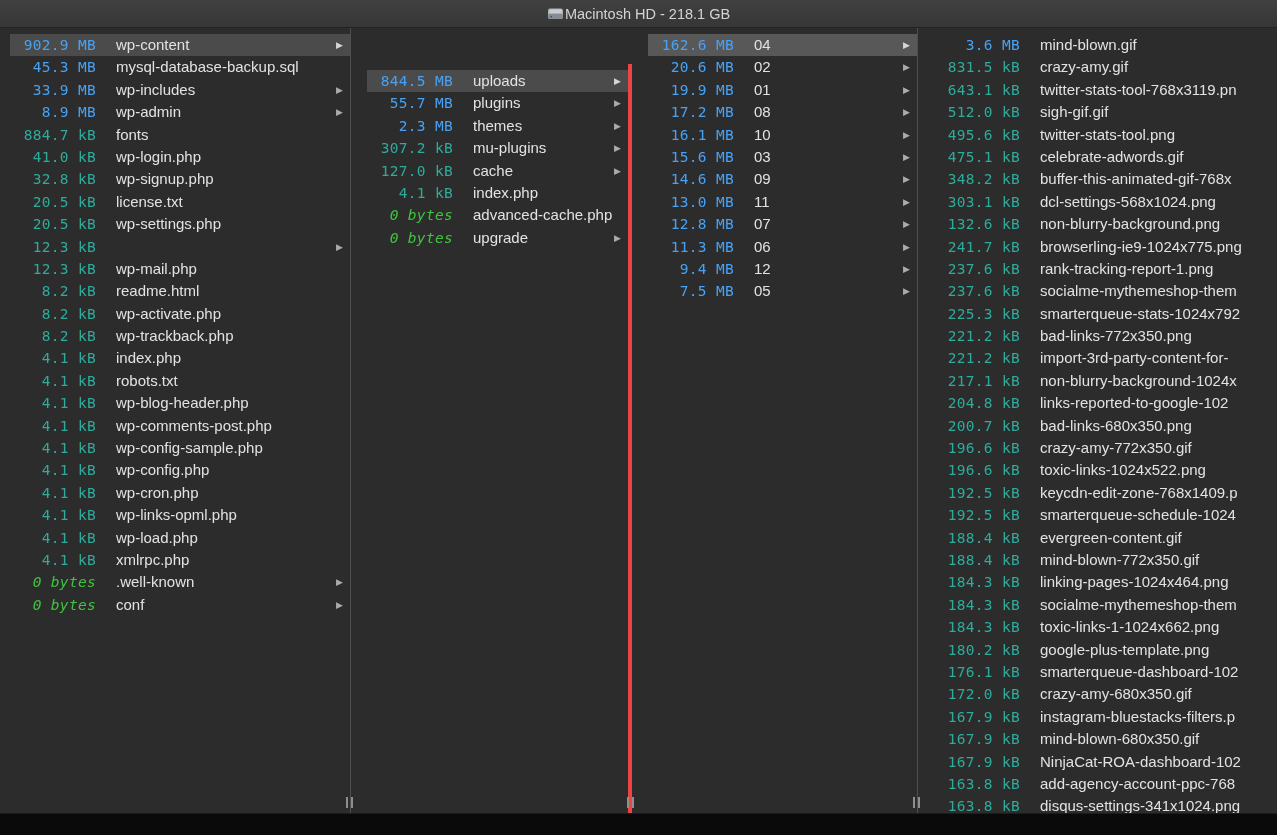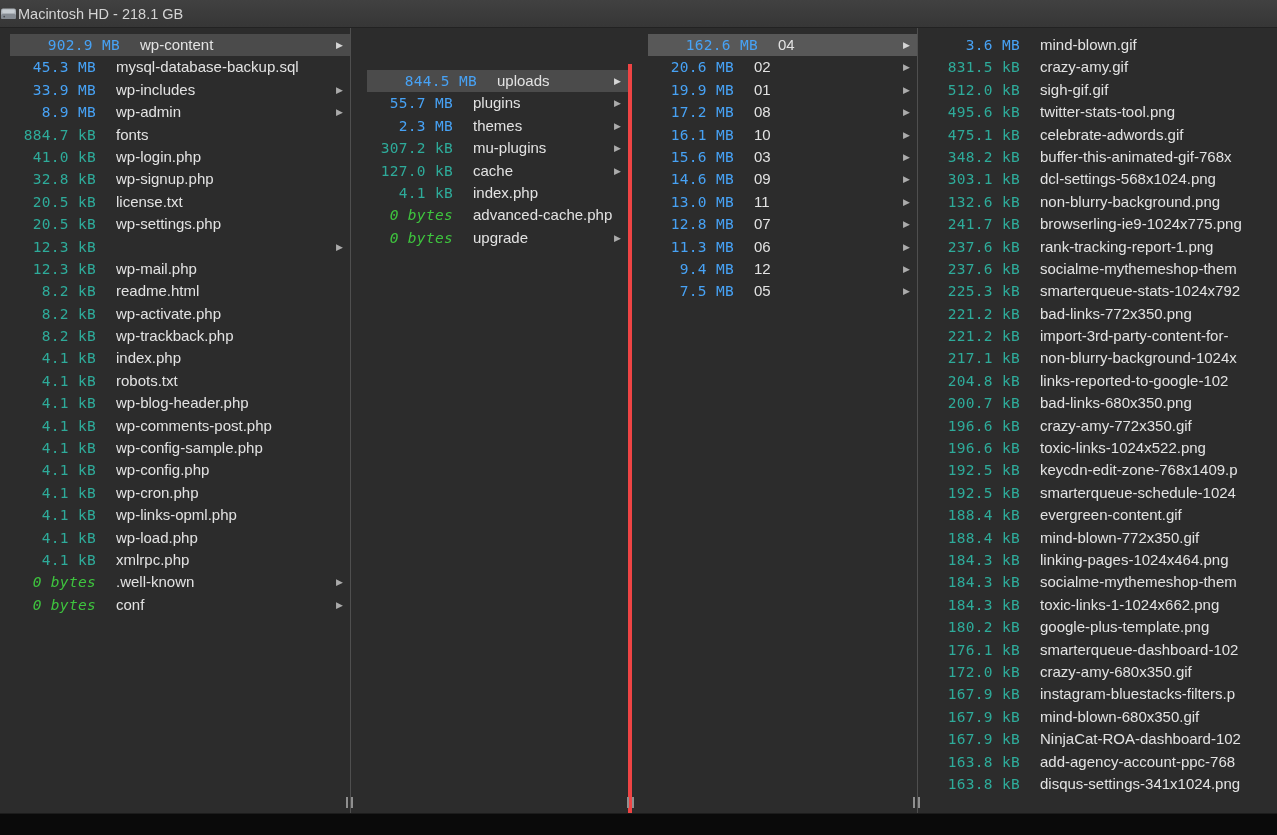--- a/index.html
+++ b/index.html
@@ -5,36 +5,36 @@
   * { margin:0; padding:0; box-sizing:border-box; }
   html,body { width:1277px; height:835px; overflow:hidden; background:var(--background,#2c2c2c);
               font-family:"Liberation Sans", sans-serif; }
 
   .window { width:1277px; height:835px; display:flex; flex-direction:column; }
 
   .titlebar {
     height:28px; flex:none;
     background:linear-gradient(#414141,#363636);
     border-bottom:1px solid #222;
-    display:flex; align-items:center; justify-content:flex-start; gap:1px;
+    display:flex; align-items:center; justify-content:center; gap:1px;
     color:#d4d4d4; font-size:14.5px;
   }
   .disk-icon { display:inline-flex; align-items:center; }
 
   .browser { height:785px; flex:none; display:flex; position:relative; overflow:hidden; }
 
   .column { height:100%; overflow:hidden; padding-top:6px; position:relative; }
   .column:nth-child(1){ width:351px; padding-left:10px; border-right:1px solid #4f4f4f; }
   .column:nth-child(2){ width:281px; padding-left:16px; border-right:4px solid #ef4444;margin-top:36px; }
   .column:nth-child(3){ width:286px; padding-left:16px; border-right:1px solid #4f4f4f; }
   .column:nth-child(4){ width:359px; padding-left:16px; }
 
   .row { height:22.4px; line-height:22.4px; display:flex; align-items:center;
          position:relative; white-space:nowrap; }
-  .row.selected { background:var(--selection,#4b4b4b);padding-left:24px; }
+  .row.selected { background:var(--selection,#4b4b4b); }
   .column:nth-child(3) .row.selected { background:var(--selection-active,#585858);align-items:flex-end; }
 
   .size { flex:none; width:86px; text-align:right;
           font-family:"DejaVu Sans Mono", monospace; font-size:14.5px; letter-spacing:.3px; }
   .size.mb   { color:var(--size-mb,#47a2f5); }
   .size.kb   { color:var(--size-kb,#2eab9a); }
   .size.zero { color:var(--size-zero,#3ec43e);font-style:italic; }
 
   .label { margin-left:20px; font-size:15px; color:var(--file-name,#e2e2e2);
            overflow:hidden; flex:1 1 auto; min-width:0; }
@@ -284,20 +284,24 @@
       <div class="column">
         <div class="row">
           <span class="size mb">3.6 MB</span>
           <span class="label">mind-blown.gif</span>
         </div>
         <div class="row">
           <span class="size kb">831.5 kB</span>
           <span class="label">crazy-amy.gif</span>
         </div>
         <div class="row">
+          <span class="size kb">643.1 kB</span>
+          <span class="label">twitter-stats-tool-768x3119.pn</span>
+        </div>
+        <div class="row">
           <span class="size kb">512.0 kB</span>
           <span class="label">sigh-gif.gif</span>
         </div>
         <div class="row">
           <span class="size kb">495.6 kB</span>
           <span class="label">twitter-stats-tool.png</span>
         </div>
         <div class="row">
           <span class="size kb">475.1 kB</span>
           <span class="label">celebrate-adwords.gif</span>

